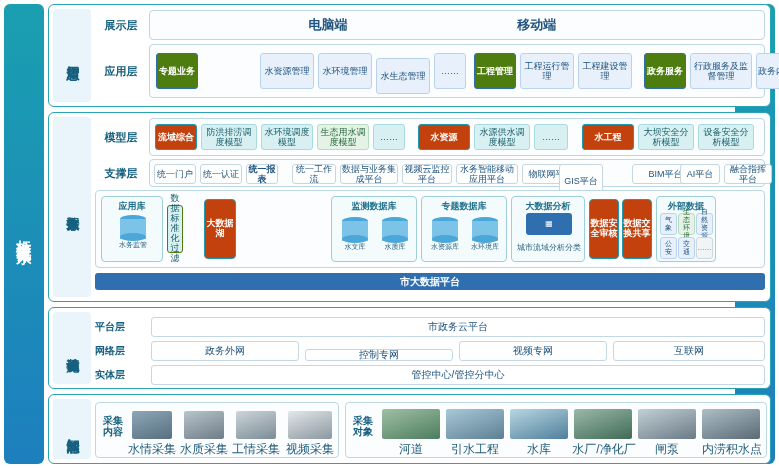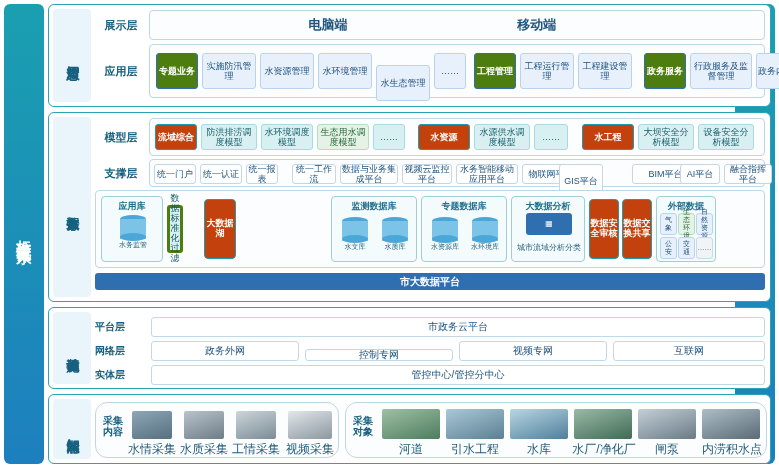--- a/index.html
+++ b/index.html
@@ -55,21 +55,21 @@
 
   
   .infraRow{position:absolute;left:0;right:0;height:20px;}
   .infraLabel{position:absolute;left:0;width:52px;height:100%;display:flex;align-items:center;font-size:10px;color:#17607f;font-weight:bold;}
   .infraCell{position:absolute;box-sizing:border-box;border:1px solid #c3d8e6;border-radius:3px;background:#fff;
      display:flex;align-items:center;justify-content:center;font-size:10px;color:#21557f;}
 
   
   .photo{position:absolute;border-radius:2px;overflow:hidden;}
   .cap{position:absolute;font-size:12px;color:#1f5b7a;text-align:center;}
-  .grp{position:absolute;box-sizing:border-box;border:1px solid #bcd8e6;border-radius:12px;background:#fbfdfe;}
+  .grp{position:absolute;box-sizing:border-box;border:1px solid #bcd8e6;border-radius:4px;background:#fbfdfe;}
   .grpLabel{position:absolute;left:4px;top:6px;width:26px;font-size:10px;color:#17607f;font-weight:bold;line-height:1.1;text-align:center;}
 </style>
 </head>
 <body>
 
 <div id="root">
 
   <div class="sidebar" id="left-bar">
     <span>标准规范体系</span>
   </div>
@@ -91,24 +91,23 @@
             <div class="cell wide-title" style="left:18%;top:0;width:22%;height:100%;border:none;background:none;">电脑端</div>
             <div class="cell wide-title" style="left:52%;top:0;width:22%;height:100%;border:none;background:none;">移动端</div>
           </div>
         </div>
 
         <div class="row" style="position:absolute;left:0;right:0;top:34px;height:54px;">
           <div class="rowlabel">应用层</div>
           <div class="rowbox">
 
             <div class="cell dblue" style="left:6px;top:8px;width:42px;height:36px;">专题业务</div>
-            <div class="cell blue" style="left:52px;top:8px;width:54px;height:36px;">实施防汛管理</div>
             <div class="cell blue" style="left:110px;top:8px;width:54px;height:36px;">水资源管理</div>
             <div class="cell blue" style="left:168px;top:8px;width:54px;height:36px;">水环境管理</div>
-            <div class="cell blue" style="left:226px;top:20px;width:54px;height:36px;">水生态管理</div>
+            <div class="cell blue" style="left:226px;top:13px;width:54px;height:36px;">水生态管理</div>
             <div class="cell blue" style="left:284px;top:8px;width:32px;height:36px;">……</div>
 
             <div class="cell dblue" style="left:324px;top:8px;width:42px;height:36px;">工程管理</div>
             <div class="cell blue" style="left:370px;top:8px;width:54px;height:36px;text-align:center;">工程运行管理</div>
             <div class="cell blue" style="left:428px;top:8px;width:54px;height:36px;">工程建设管理</div>
 
             <div class="cell dblue" style="left:494px;top:8px;width:42px;height:36px;">政务服务</div>
             <div class="cell blue" style="left:540px;top:8px;width:62px;height:36px;">行政服务及监督管理</div>
             <div class="cell blue" style="left:606px;top:8px;width:58px;height:36px;">政务内控管理</div>
           </div>
@@ -138,21 +137,21 @@
             <div class="cell teal" style="left:488px;top:5px;width:56px;height:26px;">大坝安全分析模型</div>
             <div class="cell teal" style="left:548px;top:5px;width:56px;height:26px;">设备安全分析模型</div>
           </div>
         </div>
 
         <div class="row" style="position:absolute;left:0;right:0;top:41px;height:28px;">
           <div class="rowlabel">支撑层</div>
           <div class="rowbox">
             <div class="cell plain" style="left:4px;top:4px;width:42px;height:20px;">统一门户</div>
             <div class="cell plain" style="left:50px;top:4px;width:42px;height:20px;">统一认证</div>
-            <div class="cell plain" style="left:96px;top:4px;width:32px;height:20px;">统一报表</div>
+            <div class="cell plain" style="left:96px;top:4px;width:32px;height:20px;font-weight:bold;">统一报表</div>
             <div class="cell plain" style="left:142px;top:4px;width:44px;height:20px;">统一工作流</div>
             <div class="cell plain" style="left:190px;top:4px;width:58px;height:20px;">数据与业务集成平台</div>
             <div class="cell plain" style="left:252px;top:4px;width:50px;height:20px;">视频云监控平台</div>
             <div class="cell plain" style="left:306px;top:4px;width:62px;height:20px;">水务智能移动应用平台</div>
             <div class="cell plain" style="left:372px;top:4px;width:58px;height:20px;">物联网平台</div>
             <div class="cell plain" style="left:409px;top:4px;width:44px;height:34px;text-align:right;">GIS平台</div>
             <div class="cell plain" style="left:482px;top:4px;width:67px;height:20px;">BIM平台</div>
             <div class="cell plain" style="left:530px;top:4px;width:40px;height:20px;">AI平台</div>
             <div class="cell plain" style="left:574px;top:4px;width:48px;height:20px;">融合指挥平台</div>
           </div>
@@ -164,21 +163,21 @@
             <div class="dbBox" style="left:5px;top:5px;width:62px;height:66px;">
               <div class="dbTitle">应用库</div>
               <div class="cyl" style="left:18px;top:18px;">
                 <div class="top"></div>
                   <div class="mid"></div>
                   <div class="bot"></div>
                 <div class="lbl">水务监管</div>
               </div>
             </div>
 
-            <div class="arrowbox teal" style="left:71px;top:14px;width:16px;height:48px;border:3px solid #4d7c0f;">数据标准化过滤</div>
+            <div class="arrowbox teal" style="left:71px;top:14px;width:16px;height:48px;border:1px solid #4d7c0f;">数据标准化过滤</div>
 
             <div class="arrowbox dteal" style="left:108px;top:8px;width:32px;height:60px;border-radius:4px;">大数据湖</div>
 
 
             <div class="dbBox" style="left:235px;top:5px;width:86px;height:66px;">
               <div class="dbTitle">监测数据库</div>
               <div class="cyl" style="left:10px;top:20px;">
                 <div class="top"></div>
                   <div class="mid"></div>
                   <div class="bot"></div>

